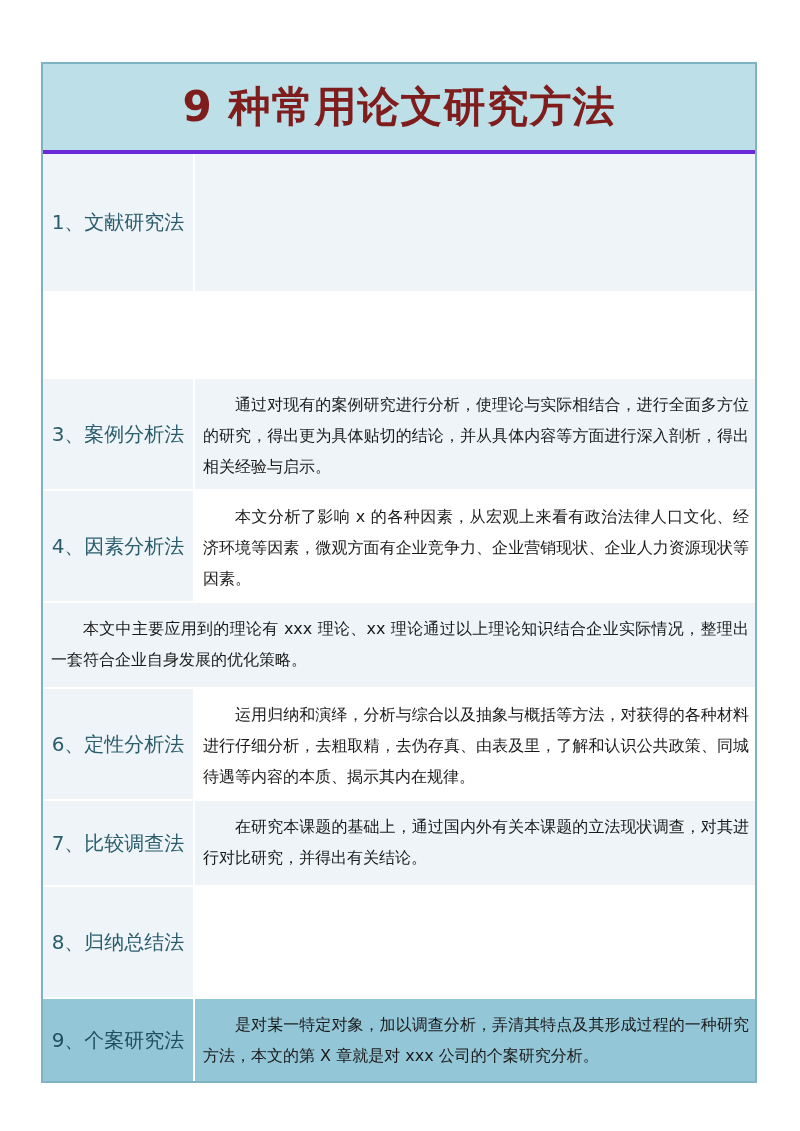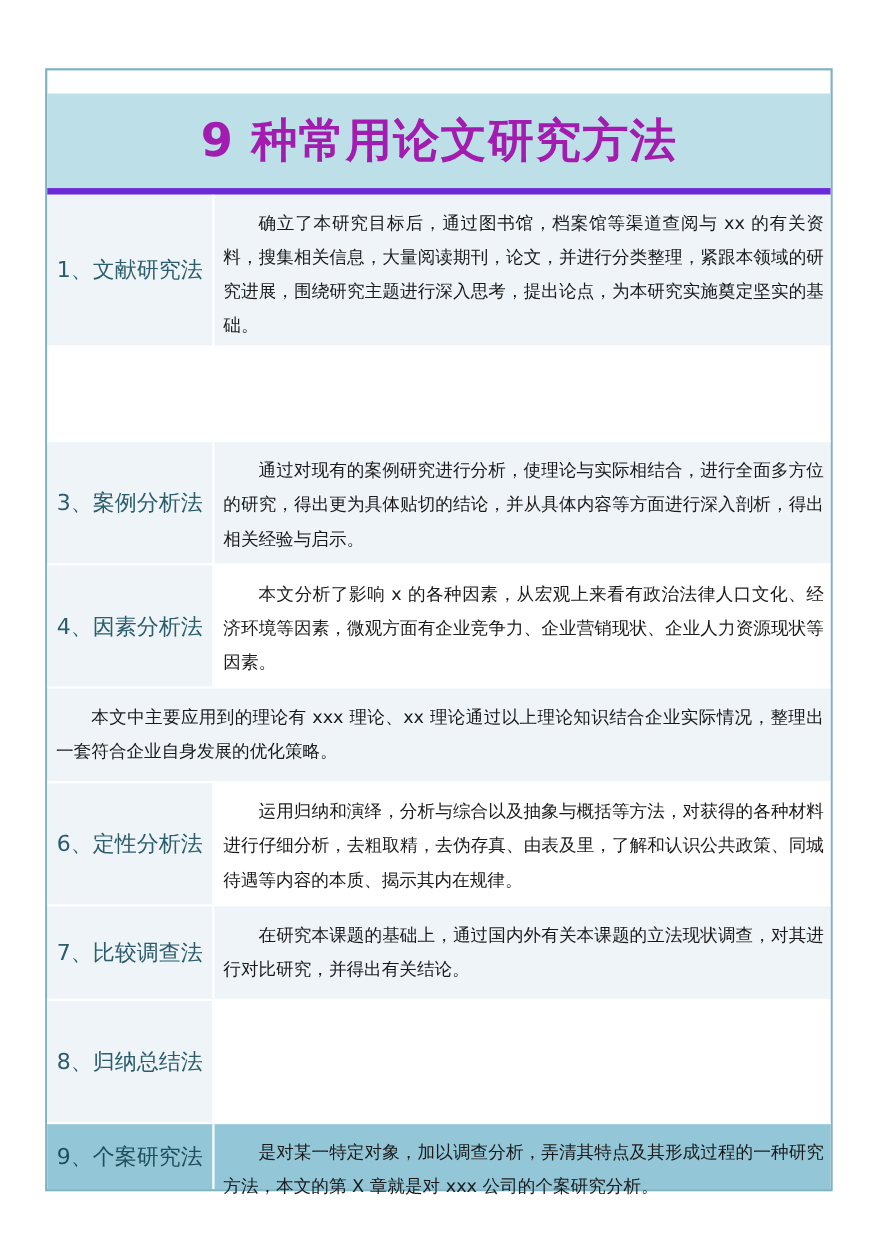--- a/index.html
+++ b/index.html
@@ -3,23 +3,22 @@
 <meta charset="utf-8">
 <style>
   html, body { margin: 0; padding: 0; background: #ffffff; }
   body { width: 800px; height: 1131px; position: relative; font-family: "DejaVu Sans", "Liberation Sans", sans-serif; }
   .sheet {
     position: absolute; left: 41px; top: 62px; width: 716px;
     border: 2px solid #7fb3c4; box-sizing: border-box; background: #fff;
   }
   .title {
     height: 86px; background: #bddfe8; display: flex; align-items: center; justify-content: center;
-    font-size: 42px; font-weight: bold; color: #a21caf; letter-spacing: 1px;
-    border-bottom: 6px solid #6d28d9;
-    margin-top: 21px;
+    font-size: 42px; font-weight: bold; color: #7f1d1d; letter-spacing: 1px;
+    border-bottom: 4px solid #6d28d9;
   }
   .row { display: flex; border-bottom: 2px solid #ffffff; }
   .row .label {
     width: 152px; flex-shrink: 0; display: flex; align-items: center; justify-content: center;
     font-size: 20px; color: #2b5d6c; border-right: 2px solid #ffffff; box-sizing: border-box;
   }
   .row .desc {
     flex: 1; font-size: 16px; line-height: 31px; color: #1a1a1a; padding: 10px 6px 10px 8px;
     text-indent: 2em; text-align: justify;
   }
@@ -30,21 +29,20 @@
   .row.last .label { color: #1f4e5c; }
 </style>
 </head>
 <body>
 
 <div class="sheet">
   <div class="title">9 种常用论文研究方法</div>
 
   <div class="row odd" style="height:137px">
     <div class="label">1、文献研究法</div>
-    <div class="desc">确立了本研究目标后，通过图书馆，档案馆等渠道查阅与 xx 的有关资料，搜集相关信息，大量阅读期刊，论文，并进行分类整理，紧跟本领域的研究进展，围绕研究主题进行深入思考，提出论点，为本研究实施奠定坚实的基础。</div>
   </div>
   <div class="row even" style="height:84px">
   </div>
   <div class="row odd" style="height:110px">
     <div class="label">3、案例分析法</div>
     <div class="desc">通过对现有的案例研究进行分析，使理论与实际相结合，进行全面多方位的研究，得出更为具体贴切的结论，并从具体内容等方面进行深入剖析，得出相关经验与启示。</div>
   </div>
   <div class="row even" style="height:110px">
     <div class="label">4、因素分析法</div>
     <div class="desc">本文分析了影响 x 的各种因素，从宏观上来看有政治法律人口文化、经济环境等因素，微观方面有企业竞争力、企业营销现状、企业人力资源现状等因素。</div>
@@ -56,17 +54,17 @@
     <div class="label">6、定性分析法</div>
     <div class="desc">运用归纳和演绎，分析与综合以及抽象与概括等方法，对获得的各种材料进行仔细分析，去粗取精，去伪存真、由表及里，了解和认识公共政策、同城待遇等内容的本质、揭示其内在规律。</div>
   </div>
   <div class="row odd" style="height:84px">
     <div class="label">7、比较调查法</div>
     <div class="desc">在研究本课题的基础上，通过国内外有关本课题的立法现状调查，对其进行对比研究，并得出有关结论。</div>
   </div>
   <div class="row even" style="height:110px">
     <div class="label">8、归纳总结法</div>
   </div>
-  <div class="row last" style="height:59px">
+  <div class="row last" style="height:82px">
     <div class="label">9、个案研究法</div>
     <div class="desc">是对某一特定对象，加以调查分析，弄清其特点及其形成过程的一种研究方法，本文的第 X 章就是对 xxx 公司的个案研究分析。</div>
   </div>
 </div>
 
 </body></html>

